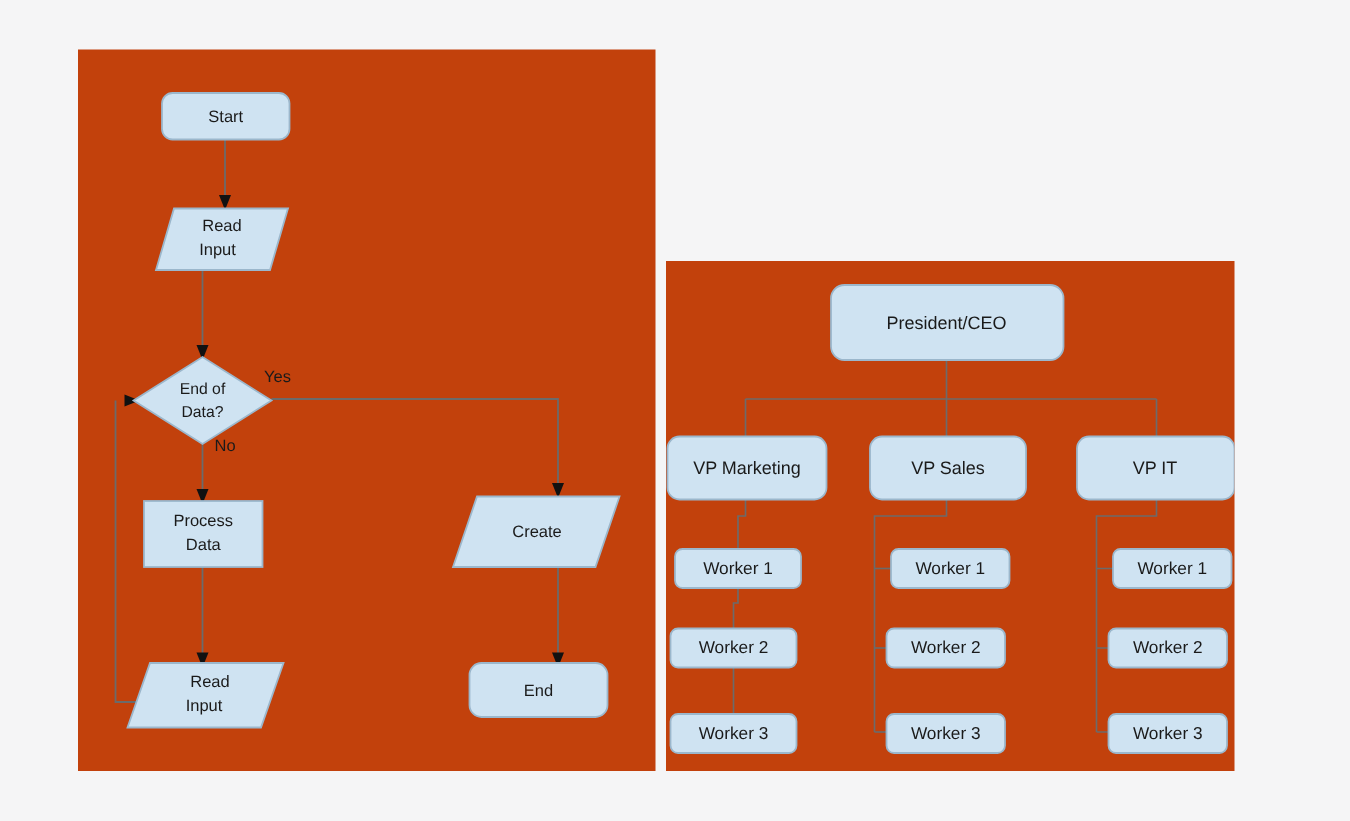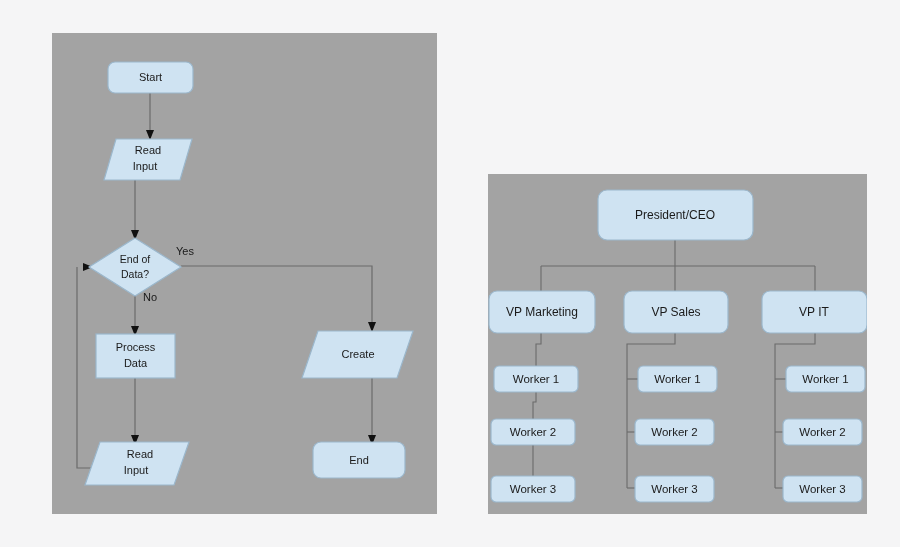--- a/index.html
+++ b/index.html
@@ -4,23 +4,23 @@
 <title>Flowchart and Organization Chart</title>
 <style>
   html,body{margin:0;padding:0;}
   body{
     width:900px;height:547px;
     background:#f5f5f6;
     font-family:"Liberation Sans","DejaVu Sans",sans-serif;
     overflow:hidden;
     position:relative;
   }
-  .panel{position:absolute;background:#a3a3a3;}
+  .panel{position:absolute;background:#c2410c;}
   #flow-panel{left:52px;top:33px;width:385px;height:481px;}
-  #org-panel{left:488px;top:174px;width:379px;height:340px;}
+  #org-panel{left:444px;top:174px;width:379px;height:340px;}
   .canvas{position:absolute;left:0;top:0;width:100%;height:100%;}
   svg{display:block;}
   .nodetext{
     font-family:"Liberation Sans","DejaVu Sans",sans-serif;
     fill:#1a1a1a;
     text-anchor:middle;
     dominant-baseline:middle;
   }
   .edgelabel{
     font-family:"Liberation Sans","DejaVu Sans",sans-serif;

